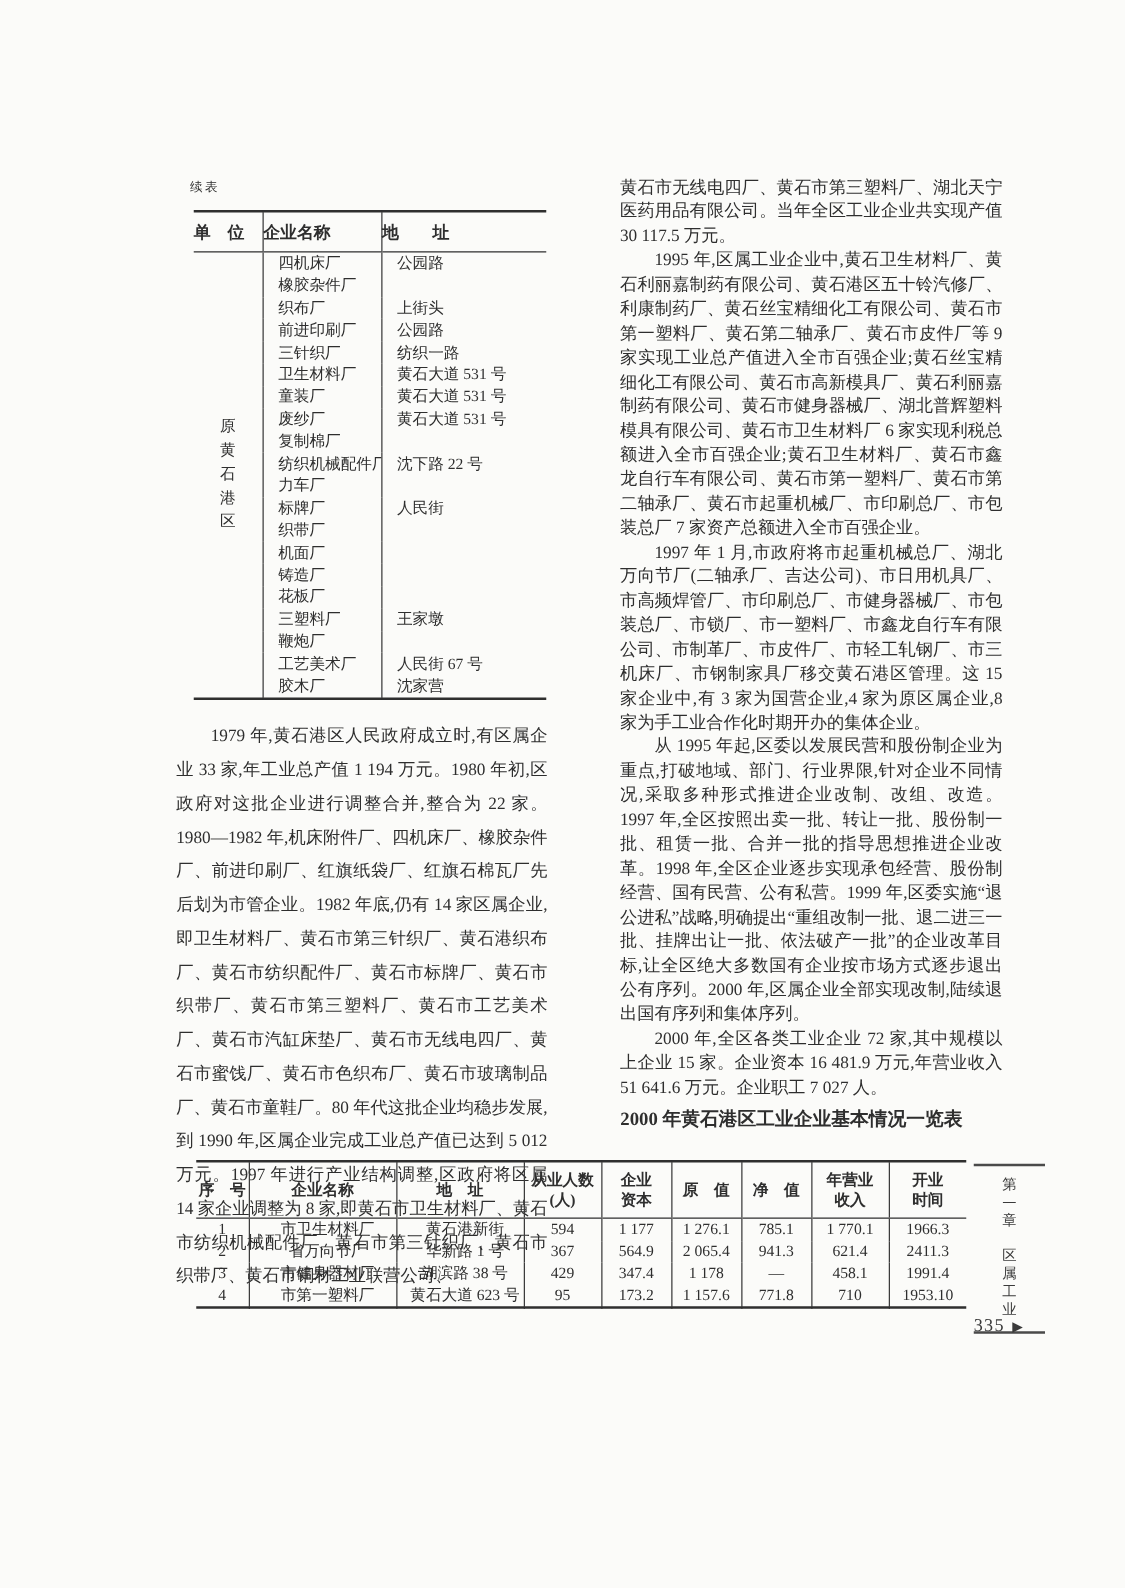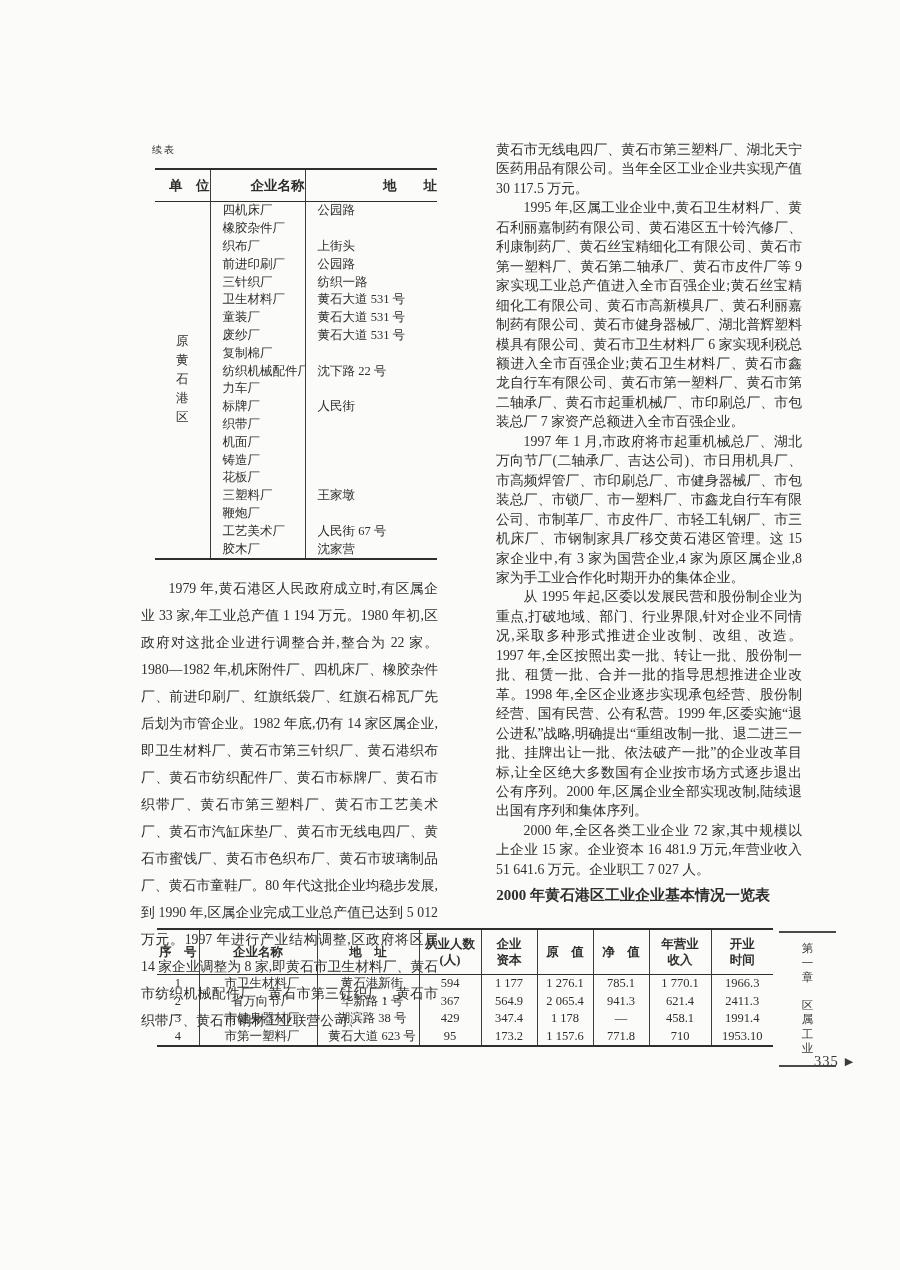--- a/index.html
+++ b/index.html
@@ -22,21 +22,21 @@
     position: absolute; left: 155px; top: 168px;
     width: 282px; border-collapse: collapse; table-layout: fixed;
     border-top: 2.5px solid #2f2f2f; border-bottom: 2.5px solid #2f2f2f;
   }
   .dir-table col.w-unit { width: 55px; }
   .dir-table col.w-name { width: 95px; }
   .dir-table col.w-addr { width: 132px; }
   .dir-table th {
     border-bottom: 1.5px solid #2f2f2f;
     height: 31px; font-size: 13.5px; font-weight: 700;
-    text-align: right; padding: 0; margin-left: 40px;
+    text-align: left; padding: 0; margin-left: 40px;
   }
   .dir-table th + th { border-left: 1px solid #3c3c3c; }
   .dir-table td {
     height: 17.8px; font-size: 12.5px;
     padding: 0 0 0 12px; vertical-align: middle;
     white-space: nowrap; overflow: hidden;
   }
   .dir-table td.c-name, .dir-table td.c-addr { border-left: 1px solid #3c3c3c; }
   .dir-table td.unit-cell { padding: 0; }
   .vchars { display: flex; flex-direction: column; align-items: center; }
@@ -83,21 +83,21 @@
 
   
   .sidebar {
     position: absolute; left: 779px; top: 931px; width: 57px;
     border-top: 2px solid #4a4a4a; border-bottom: 2px solid #4a4a4a;
     display: flex; flex-direction: column; align-items: center;
     gap: 13px; padding: 8px 0 9px 0;
   }
   .sidebar .vchars span { font-size: 11.5px; line-height: 14.5px; color: #3a3a3a; }
   .page-num {
-    position: absolute; left: 814px; top: 1053px;
+    position: absolute; left: 779px; top: 1053px;
     font-size: 14.5px; color: #3a3a3a;
     display: flex; align-items: center; gap: 6px; letter-spacing: 1px;
   }
   .page-num .tri { font-size: 11px; letter-spacing: 0; }
 </style>
 </head>
 <body>
 
 <div class="page">
 

